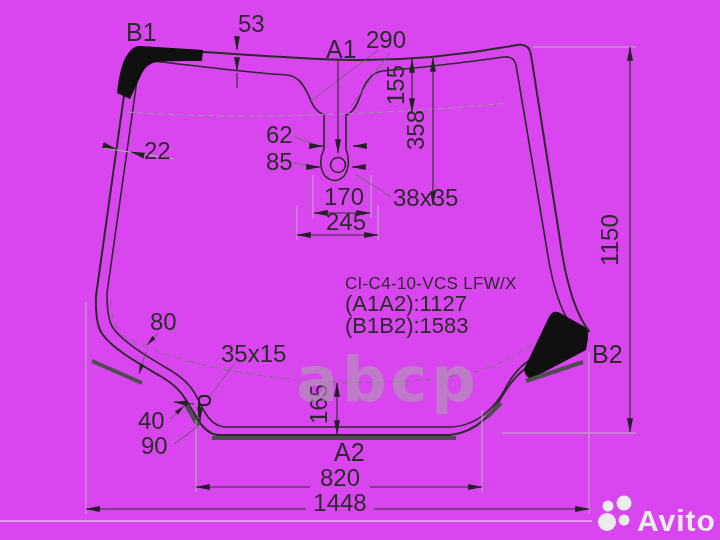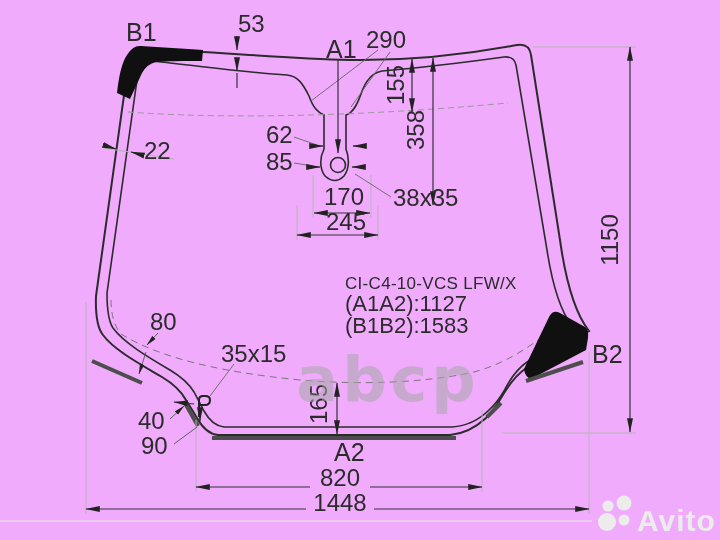--- a/index.html
+++ b/index.html
@@ -1,16 +1,16 @@
 <!DOCTYPE html>
 <html><head>
 <meta charset="utf-8">
 <style>
   html,body{margin:0;padding:0;background:#ffffff;}
-  .stage{position:relative;width:720px;height:540px;background:#f0abfc;overflow:hidden;
+  .stage{position:relative;width:720px;height:540px;background:#d946ef;overflow:hidden;
          font-family:"Liberation Sans",sans-serif;}
   svg{display:block;}
   svg text{font-family:"Liberation Sans",sans-serif;fill:#2b2b2b;}
   .dim-t{font-size:24px;}
   .pt-t{font-size:25px;}
   .code-t{font-size:17px;letter-spacing:.3px;}
   .info-t{font-size:22px;}
   .wm-center{font-family:"DejaVu Sans",sans-serif;font-weight:bold;font-size:62px;
              letter-spacing:4px;fill:#a9a9a9;opacity:.55;}
   .wm-brand{font-weight:bold;font-size:30px;fill:#ececec;letter-spacing:1px;}

